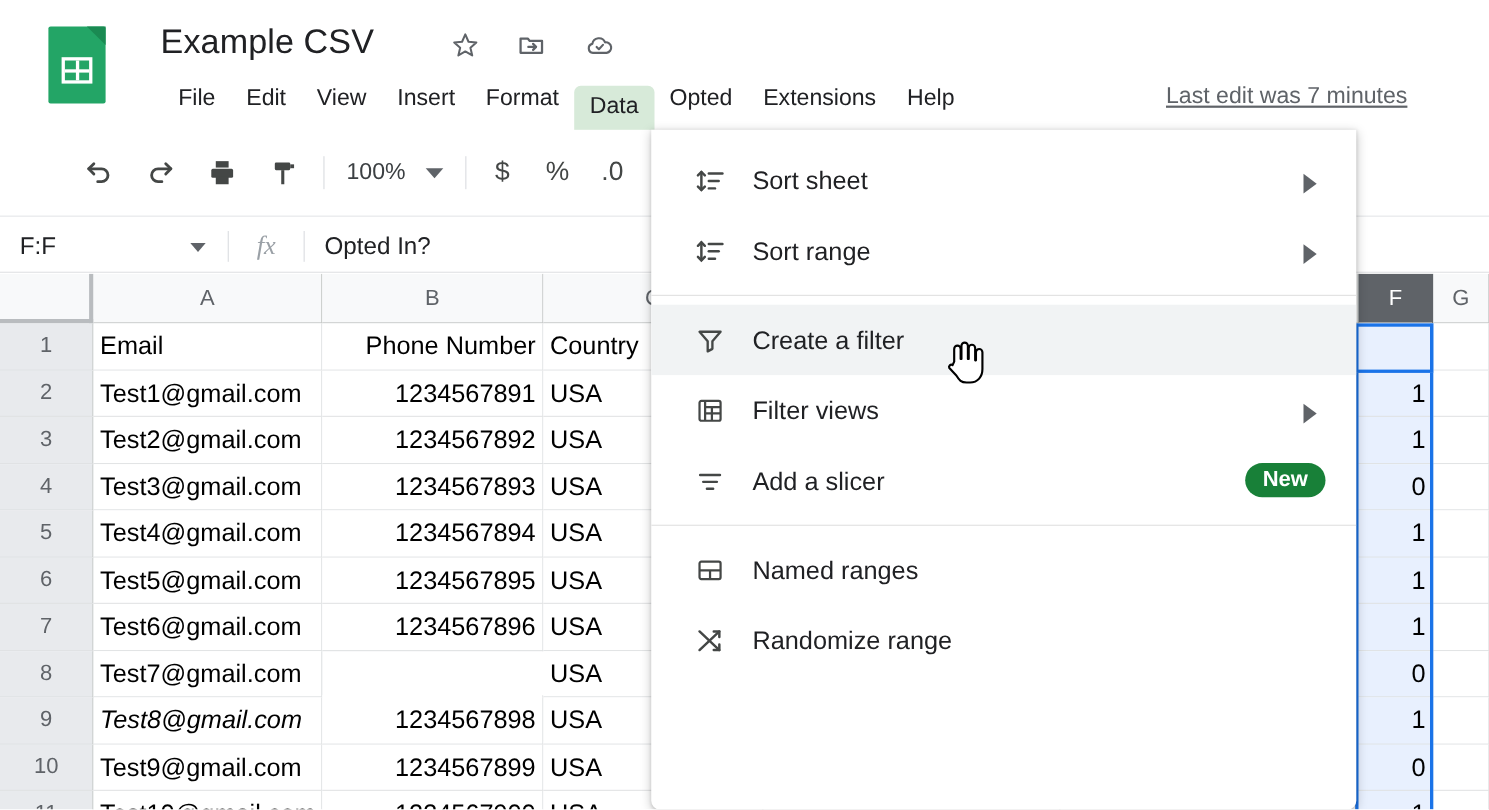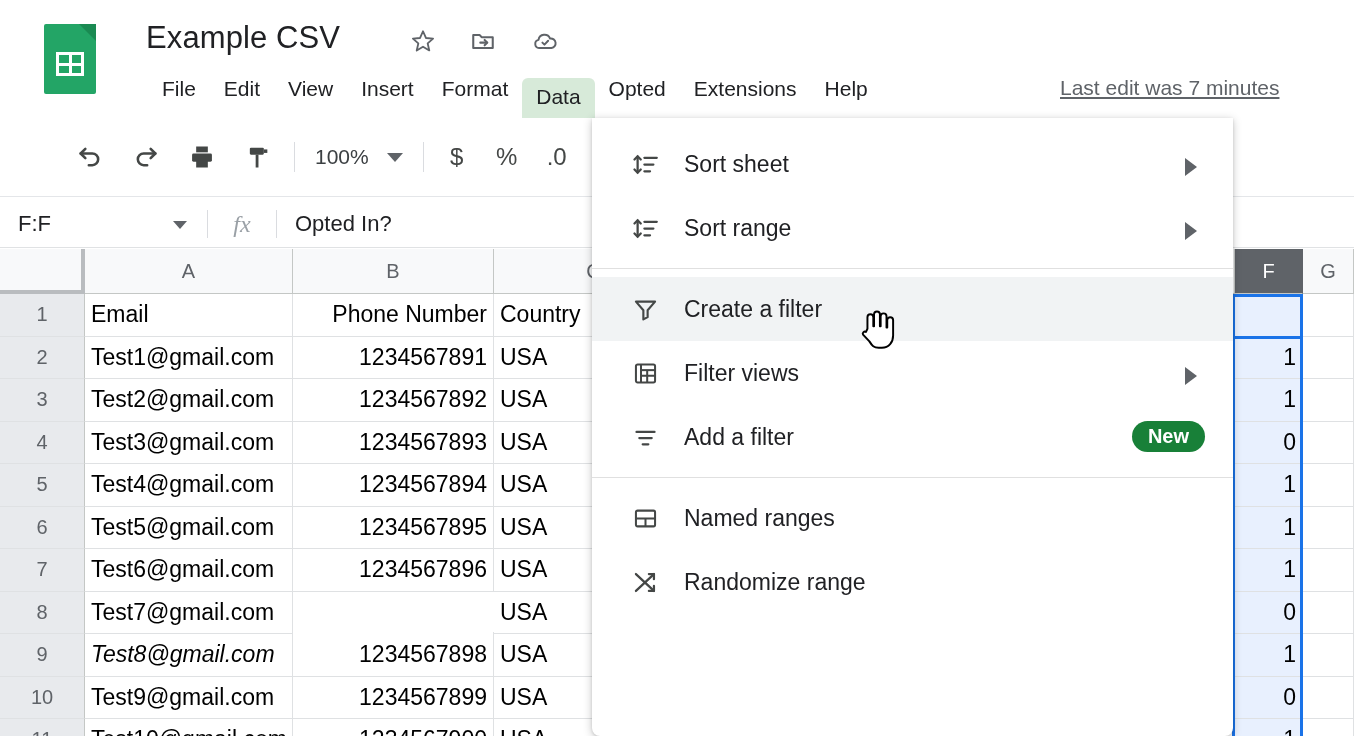--- a/index.html
+++ b/index.html
@@ -402,21 +402,21 @@
           <span class="arrow"></span>
         </div>
         <div class="mrow">
           <span class="mico">
             <svg viewBox="0 0 24 24" fill="none" stroke="#444746" stroke-width="2" stroke-linecap="round">
               <path d="M4 7h16"></path>
               <path d="M6.5 12.5h11"></path>
               <path d="M9.5 18h5"></path>
             </svg>
           </span>
-          <span class="mlabel">Add a filter</span>
+          <span class="mlabel">Add a slicer</span>
           <span class="badge-new">New</span>
         </div>
         <div class="msep"></div>
         <div class="mrow">
           <span class="mico">
             <svg viewBox="0 0 24 24" fill="none" stroke="#444746" stroke-width="1.8">
               <rect x="3.5" y="5" width="17" height="14" rx="1.4"></rect>
               <path d="M3.5 12h17"></path>
               <path d="M12 12v7"></path>
             </svg>

